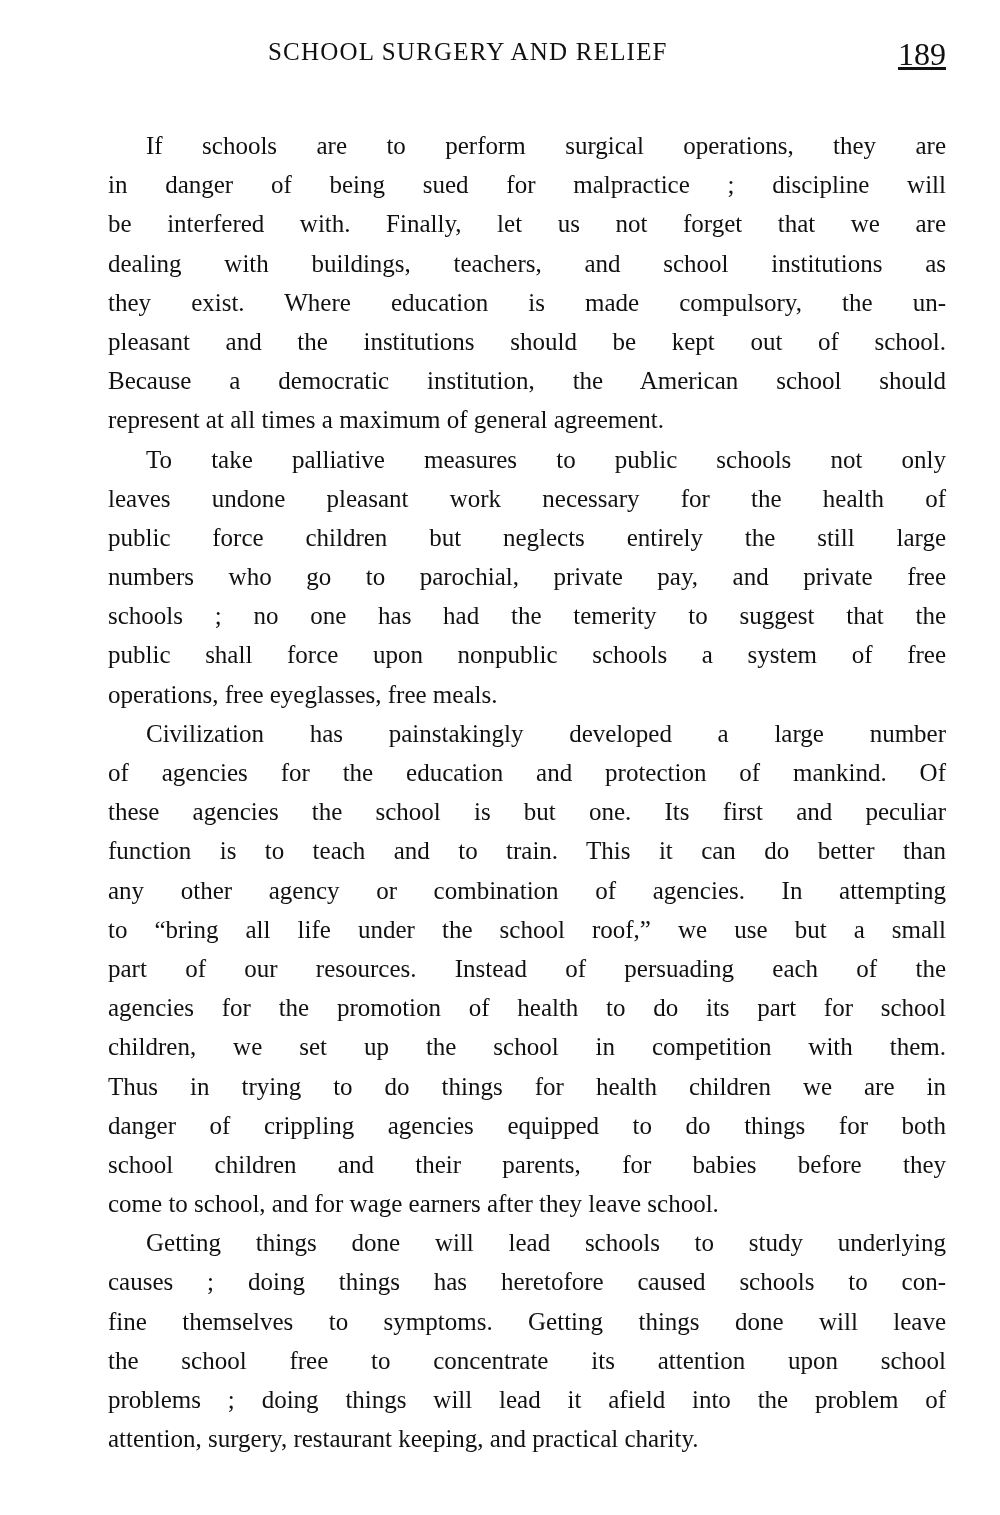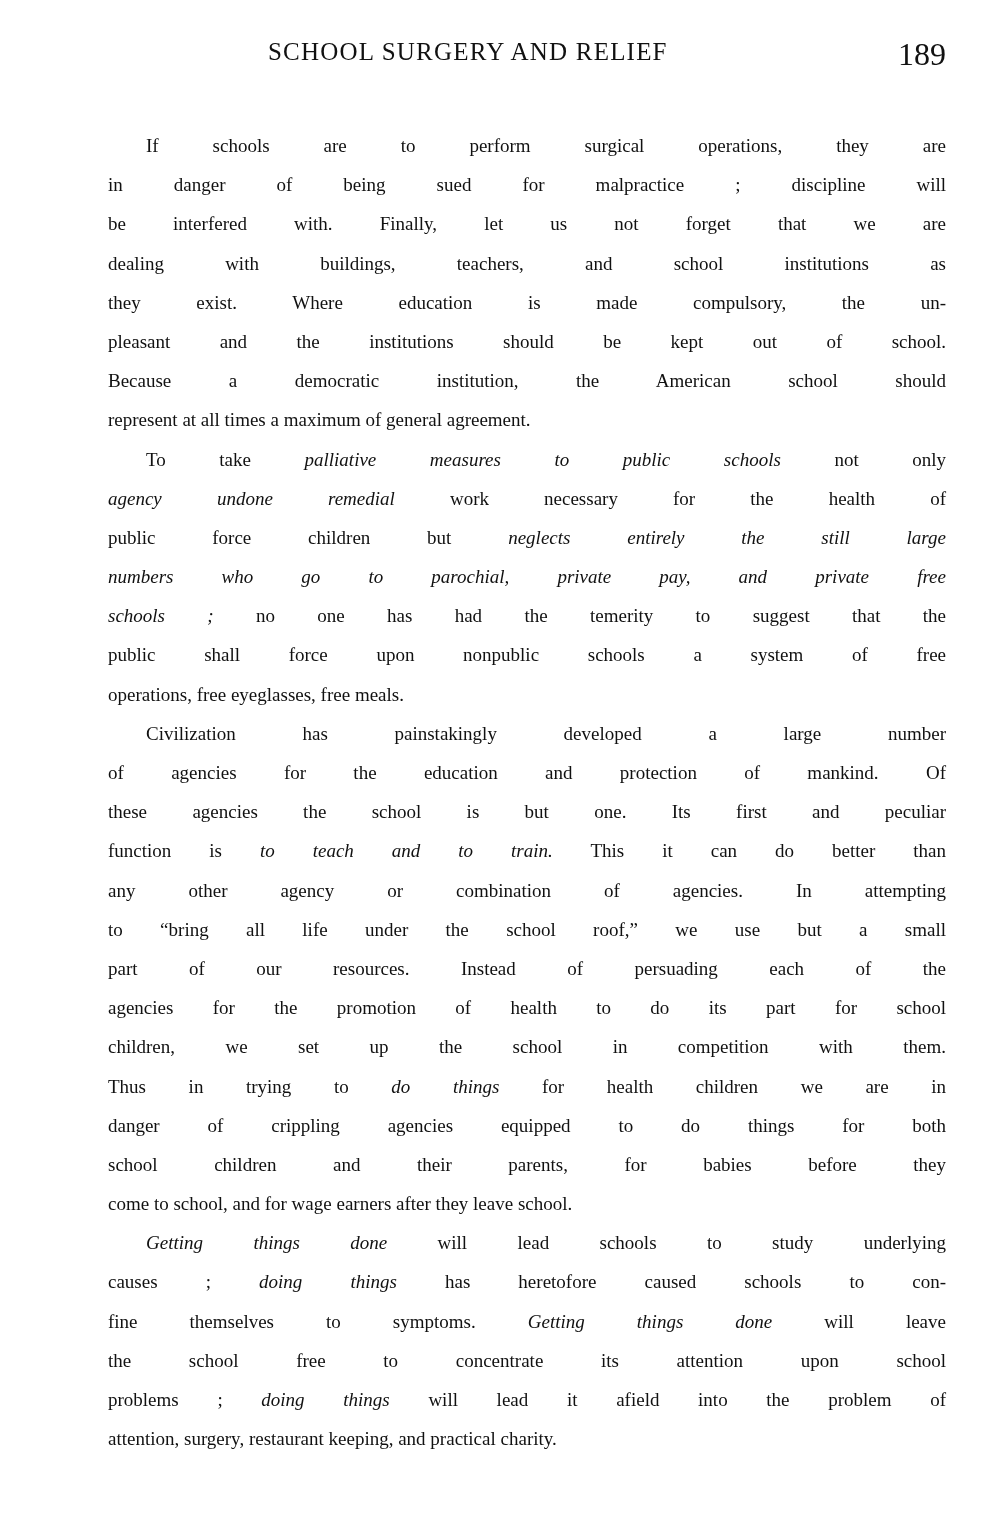--- a/index.html
+++ b/index.html
@@ -1,45 +1,45 @@
 <!DOCTYPE html>
 <html><head>
   <meta charset="utf-8">
   <style>
     html, body { margin: 0; padding: 0; background: #ffffff; }
     body { width: 1000px; height: 1515px; position: relative; overflow: hidden; }
     .page { position: absolute; left: 0; top: 0; width: 1000px; height: 1515px; background: #ffffff; color: #111111; font-family: "Liberation Serif", "DejaVu Serif", serif; margin-left: 36px; }
     .running-head { position: absolute; top: 38px; left: 232px; font-size: 25px; letter-spacing: 1.2px; }
-    .folio { position: absolute; top: 36px; left: 862px; font-size: 32px; }
+    .folio { position: absolute; top: 36px; left: 862px; font-size: 32px; text-decoration: underline; }
     .body { position: absolute; left: 72px; top: 126px; width: 838px; }
-    .line { display: block; height: 39.2px; line-height: 39.2px; font-size: 19px; white-space: nowrap; text-align: justify; text-align-last: justify; }
+    .line { display: block; height: 39.2px; line-height: 39.2px; font-size: 25px; white-space: nowrap; text-align: justify; text-align-last: justify; }
     .line.last { text-align-last: left; }
     .line.indent { padding-left: 38px; }
-    .line span.i { font-style: italic; }
+    .line span.i { }
   </style>
 </head>
 <body>
 
 <div class="page">
   <div class="running-head">SCHOOL SURGERY AND RELIEF</div>
   <div class="folio">189</div>
   <div class="body" id="body">
       <div>
         <span class="line indent"><span>If schools are to perform surgical operations, they are</span></span>
         <span class="line"><span>in danger of being sued for malpractice ; discipline will</span></span>
         <span class="line"><span>be interfered with.  Finally, let us not forget that we are</span></span>
         <span class="line"><span>dealing with buildings, teachers, and school institutions as</span></span>
         <span class="line"><span>they exist.  Where education is made compulsory, the un-</span></span>
         <span class="line"><span>pleasant and the institutions should be kept out of school.</span></span>
         <span class="line"><span>Because a democratic institution, the American school should</span></span>
         <span class="line last"><span>represent at all times a maximum of general agreement.</span></span>
       </div>
       <div>
         <span class="line indent"><span>To take </span><span class="i">palliative measures to public schools</span><span> not only</span></span>
-        <span class="line"><span class="i">agency undone remedial</span><span> work necessary for the health of</span></span>
+        <span class="line"><span class="i">leaves undone pleasant</span><span> work necessary for the health of</span></span>
         <span class="line"><span>public force children but </span><span class="i">neglects entirely the still large</span></span>
         <span class="line"><span class="i">numbers who go to parochial, private pay, and private free</span></span>
         <span class="line"><span class="i">schools ;</span><span> no one has had the temerity to suggest that the</span></span>
         <span class="line"><span>public shall force upon nonpublic schools a system of free</span></span>
         <span class="line last"><span>operations, free eyeglasses, free meals.</span></span>
       </div>
       <div>
         <span class="line indent"><span>Civilization has painstakingly developed a large number</span></span>
         <span class="line"><span>of agencies for the education and protection of mankind.  Of</span></span>
         <span class="line"><span>these agencies the school is but one.  Its first and peculiar</span></span>

